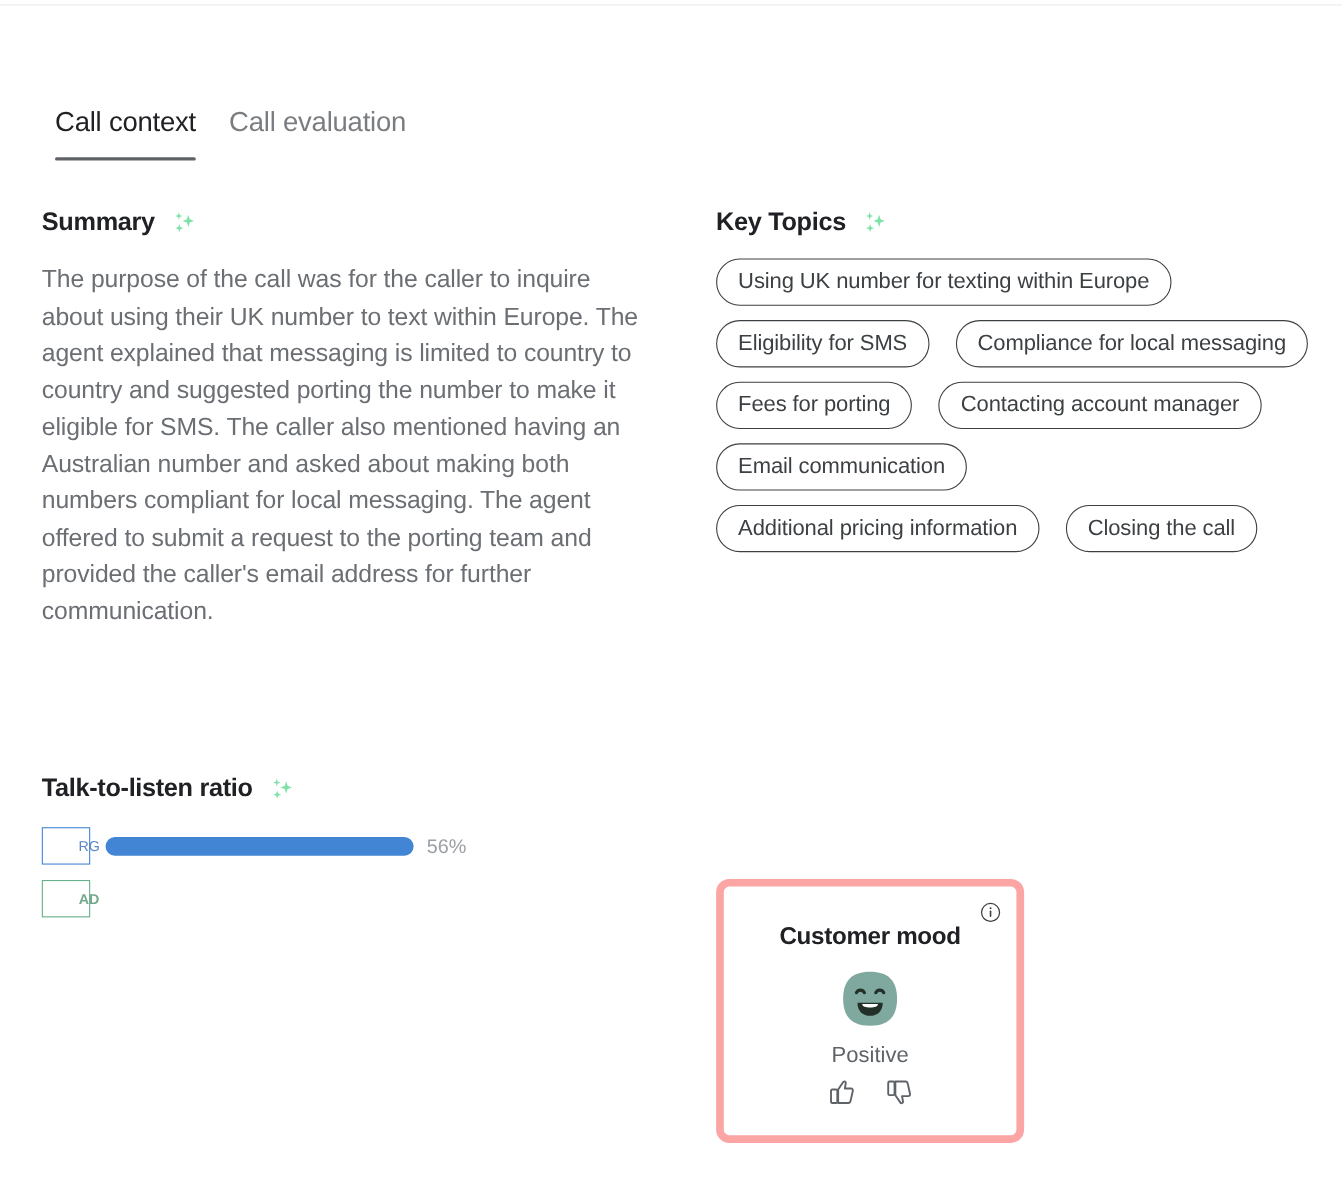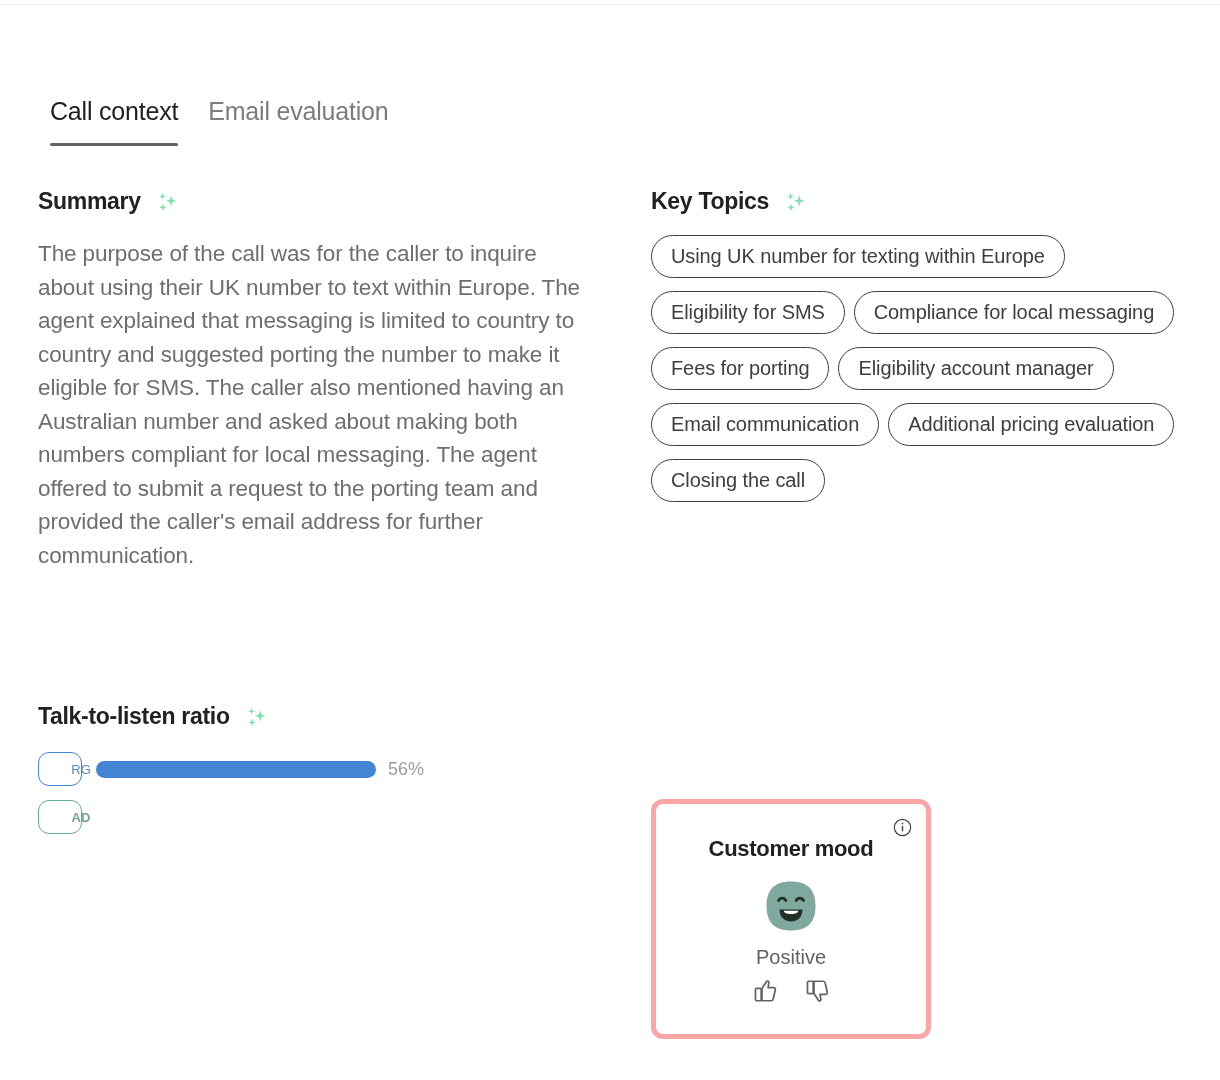--- a/index.html
+++ b/index.html
@@ -129,21 +129,21 @@
   }
   .ttl-row {
     display: flex;
     align-items: center;
     gap: 14px;
     height: 34px;
   }
   .avatar {
     width: 34px;
     height: 34px;
-    border-radius: 11px;
+    border-radius: 0;
     border: 1.6px solid #4285d4;
     display: flex;
     align-items: center;
     justify-content: center;
     font-size: 13px;
     color: #5a86c4;
     flex: none;
     box-sizing: border-box;
     background: #fff;
     padding-left: 42px;
@@ -169,21 +169,21 @@
     font-size: 18px;
     color: #9aa0a6;
     margin-left: 12px;
     white-space: nowrap;
   }
 
   
   .chips {
     display: flex;
     flex-wrap: wrap;
-    gap: 13px 9px;
+    gap: 13px 24px;
     width: 545px;
     margin-top: -2px;
   }
   .chip {
     border: 1.6px solid #3c4043;
     border-radius: 999px;
     padding: 9px 19px 10px;
     font-size: 20px;
     line-height: 1.1;
     color: #3c4043;
@@ -194,21 +194,21 @@
     box-sizing: border-box;
   }
 
   
   .mood-card {
     position: absolute;
     top: 781px;
     left: 651px;
     width: 280px;
     height: 240px;
-    border: 5px solid #fca5a5;
+    border: 7px solid #fca5a5;
     border-radius: 12px;
     background: #fff;
     box-sizing: border-box;
   }
   .mood-info {
     position: absolute;
     top: 14px;
     right: 14px;
     width: 19px;
     height: 19px;
@@ -265,21 +265,21 @@
 
 <div class="top-hairline"></div>
 
 <div class="page">
 
   <div class="tabs">
     <div class="tab active">
       <span>Call context</span>
     </div>
     <div class="tab">
-      <span>Email evaluation</span>
+      <span>Call evaluation</span>
     </div>
   </div>
 
   <div class="col-left">
     <div class="section-head">
       <h2 class="section-title">Summary</h2>
       <span class="sparkle">
         <svg viewBox="0 0 26 24" width="26" height="24" aria-hidden="true">
           <path d="M17.2 4.2 L18.5 8.4 L22.4 9.8 L18.5 11.2 L17.2 15.4 L15.9 11.2 L12.0 9.8 L15.9 8.4 Z" fill="#7ee2a8"></path>
           <path d="M8.6 2.0 L9.4 4.5 L11.8 5.4 L9.4 6.3 L8.6 8.8 L7.8 6.3 L5.4 5.4 L7.8 4.5 Z" fill="#7ee2a8"></path>
@@ -328,23 +328,23 @@
           <path d="M8.6 2.0 L9.4 4.5 L11.8 5.4 L9.4 6.3 L8.6 8.8 L7.8 6.3 L5.4 5.4 L7.8 4.5 Z" fill="#7ee2a8"></path>
           <path d="M9.0 12.6 L9.9 15.4 L12.6 16.4 L9.9 17.4 L9.0 20.2 L8.1 17.4 L5.4 16.4 L8.1 15.4 Z" fill="#7ee2a8"></path>
         </svg>
       </span>
     </div>
     <div class="chips">
       <div class="chip">Using UK number for texting within Europe</div>
       <div class="chip">Eligibility for SMS</div>
       <div class="chip">Compliance for local messaging</div>
       <div class="chip">Fees for porting</div>
-      <div class="chip">Eligibility account manager</div>
+      <div class="chip">Contacting account manager</div>
       <div class="chip">Email communication</div>
-      <div class="chip">Additional pricing evaluation</div>
+      <div class="chip">Additional pricing information</div>
       <div class="chip">Closing the call</div>
     </div>
   </div>
 
   <div class="mood-card">
     <span class="mood-info">
       <svg viewBox="0 0 20 20" width="19" height="19" aria-hidden="true">
         <circle cx="10" cy="10" r="8.6" fill="none" stroke="#3c4043" stroke-width="1.2"></circle>
         <circle cx="10" cy="5.9" r="0.95" fill="#3c4043"></circle>
         <rect x="9.25" y="8.2" width="1.5" height="6.1" rx="0.75" fill="#3c4043"></rect>

